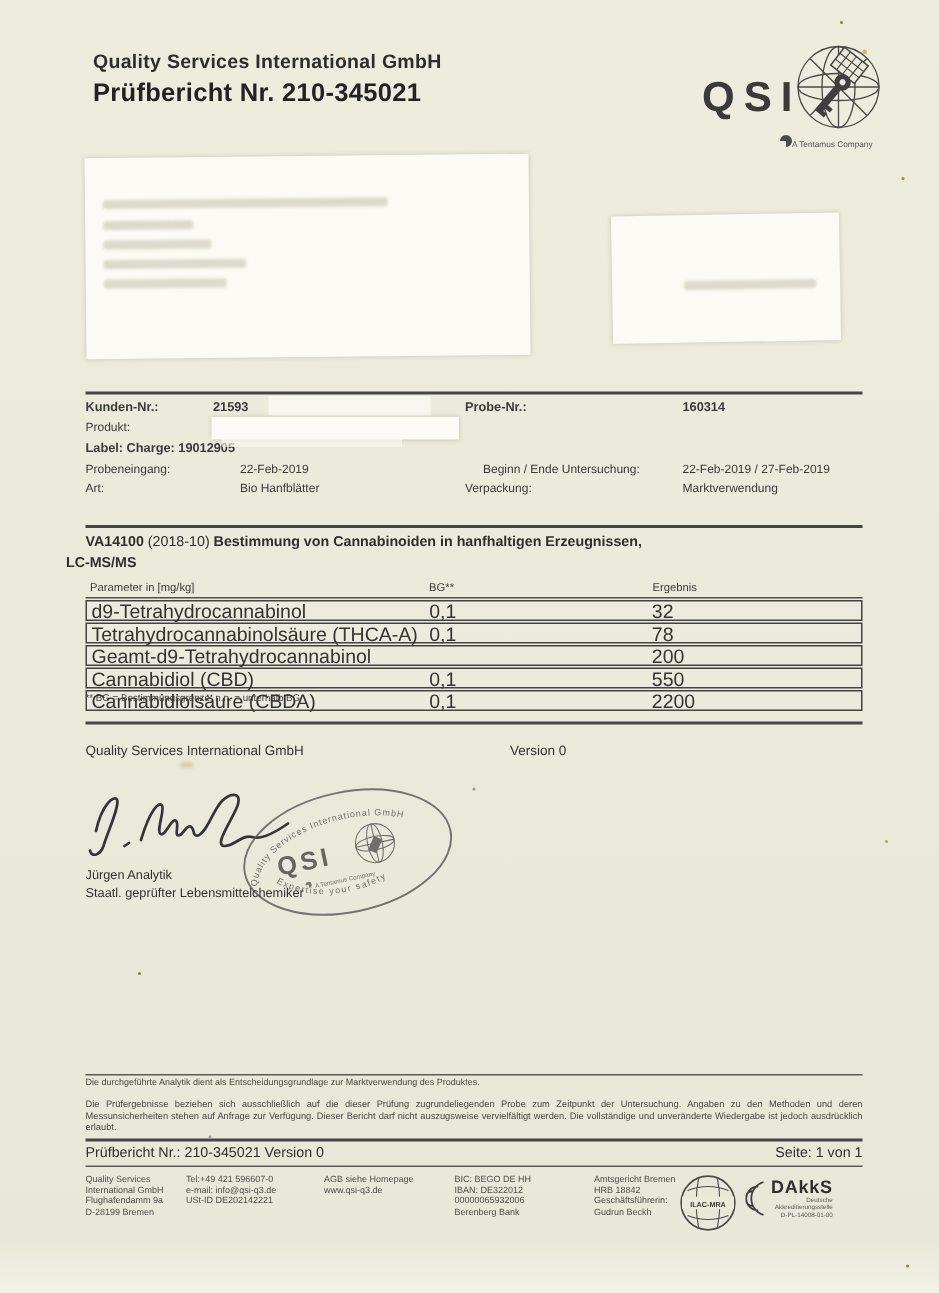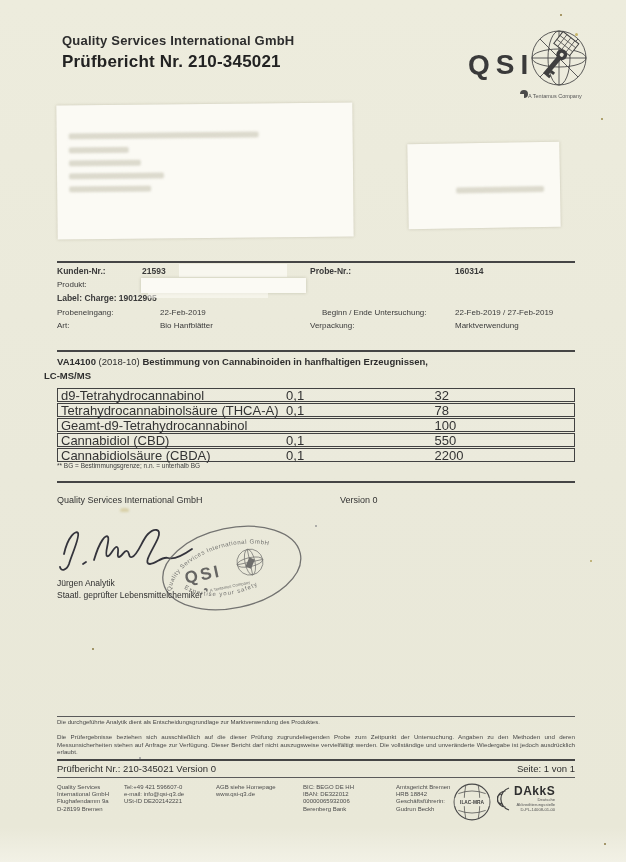--- a/index.html
+++ b/index.html
@@ -114,34 +114,39 @@
   </div>
 
   <div class="abs rule" style="left:57px;top:350px;width:518px;height:2px;"></div>
 
   <div class="abs method-line" style="left:57px;top:356px;">
     <span class="b">VA14100</span><span> (2018-10) </span><span class="b">Bestimmung von Cannabinoiden in hanfhaltigen Erzeugnissen,</span>
   </div>
   <div class="abs method-line b" style="left:44px;top:370px;text-align:center;">LC-MS/MS</div>
 
   <div class="rtable" style="top:387px;">
+    <div class="thead">
+      <div class="c1">Parameter in [mg/kg]</div>
+      <div class="c2">BG**</div>
+      <div class="c3">Ergebnis</div>
+    </div>
     <div class="trow">
       <div class="c1">d9-Tetrahydrocannabinol</div>
       <div class="c2">0,1</div>
       <div class="c3">32</div>
     </div>
     <div class="trow">
       <div class="c1">Tetrahydrocannabinolsäure (THCA-A)</div>
       <div class="c2">0,1</div>
       <div class="c3">78</div>
     </div>
     <div class="trow">
       <div class="c1">Geamt-d9-Tetrahydrocannabinol</div>
       <div class="c2"></div>
-      <div class="c3">100</div>
+      <div class="c3">200</div>
     </div>
     <div class="trow">
       <div class="c1">Cannabidiol (CBD)</div>
       <div class="c2">0,1</div>
       <div class="c3">550</div>
     </div>
     <div class="trow">
       <div class="c1">Cannabidiolsäure (CBDA)</div>
       <div class="c2">0,1</div>
       <div class="c3">2200</div>

